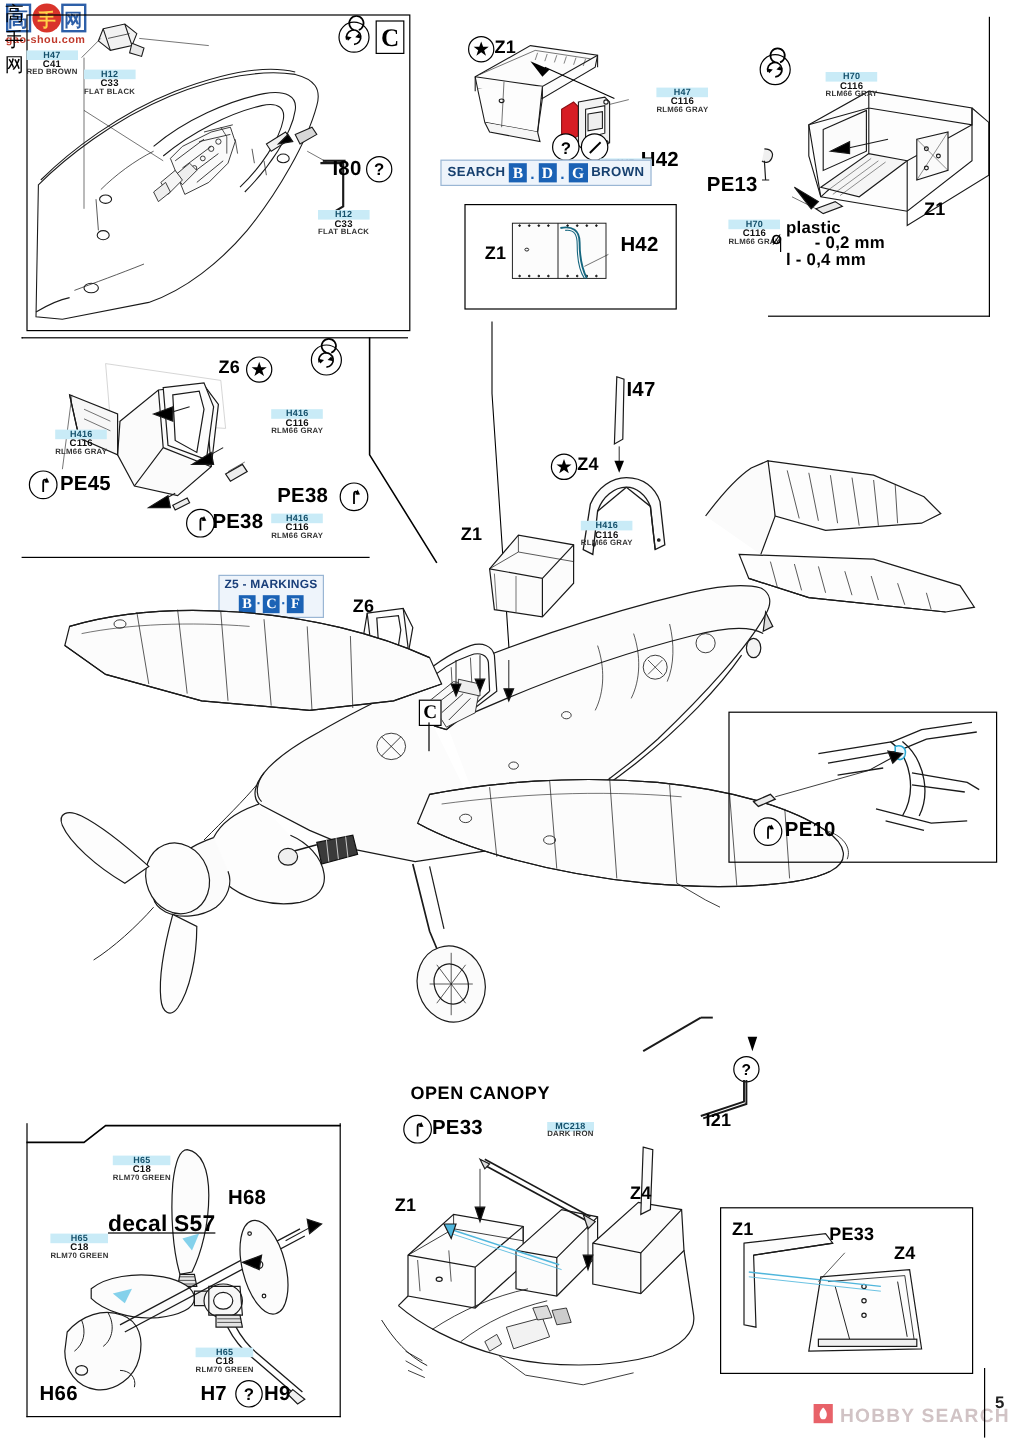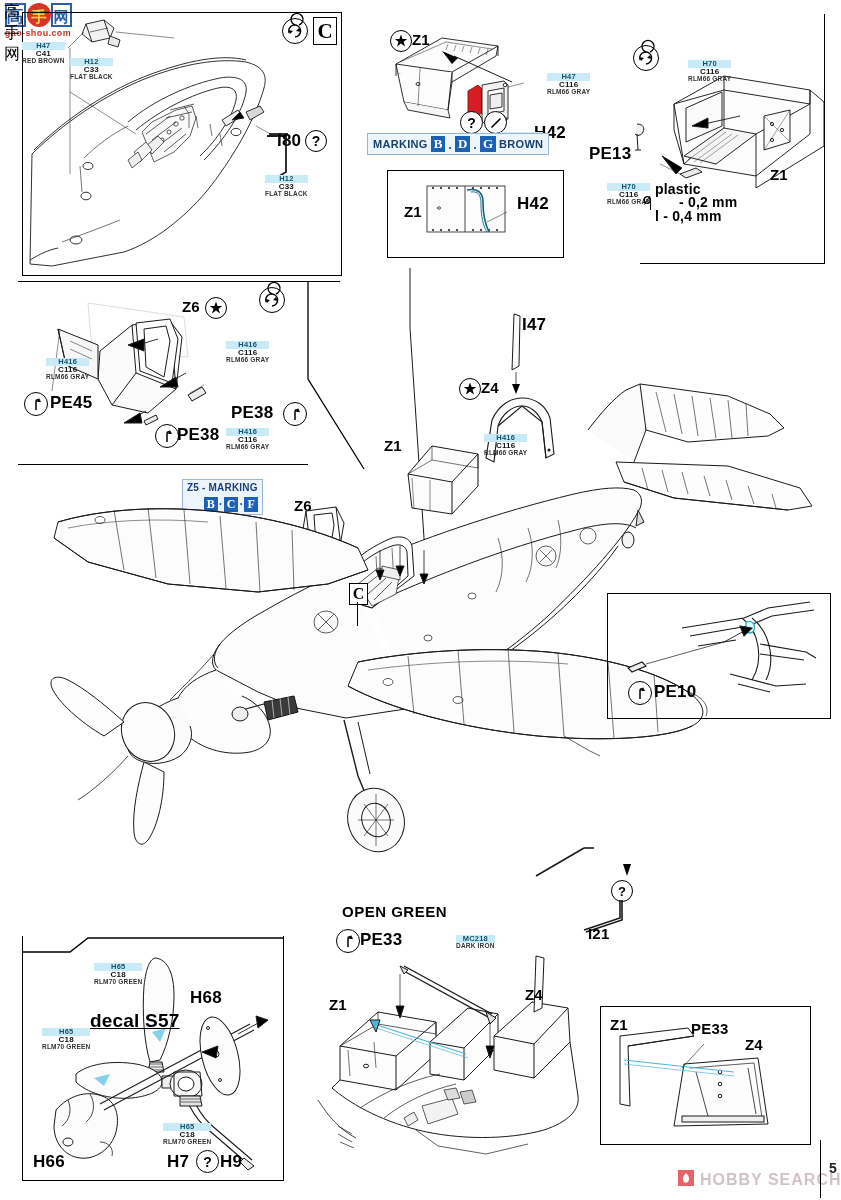--- a/index.html
+++ b/index.html
@@ -16,21 +16,21 @@
       padding:0 4px;font-weight:bold;letter-spacing:0.2px;}
   .paint .nm{display:block;font-size:6.5px;color:#333;font-weight:bold;letter-spacing:0.2px;}
   
   .circ{position:absolute;border:1.6px solid #000;border-radius:50%;
       display:flex;align-items:center;justify-content:center;font-weight:bold;background:#fff;}
   .sq{position:absolute;border:1.8px solid #000;display:flex;align-items:center;
       justify-content:center;font-weight:bold;font-family:"Liberation Serif", serif;background:#fff;}
   
   .mk{position:absolute;background:#eef4fb;border:1px solid #9ab6d4;padding:2px 4px;white-space:nowrap;}
   .mk .t{font-size:10px;font-weight:bold;color:#1a3f7a;letter-spacing:0.2px;}
-  .mk .codes{margin-top:1px;text-align:right;}
+  .mk .codes{margin-top:1px;text-align:center;}
   .mk .codes span.b{display:inline-block;background:#1b62b5;color:#fff;font-weight:bold;
       font-size:12px;padding:0 3px;font-family:"Liberation Serif", serif;}
   .mk .codes span.d{display:inline-block;color:#1b62b5;font-weight:bold;font-size:12px;padding:0 1px;}
   .mkline{position:absolute;background:#eef4fb;border:1px solid #9ab6d4;padding:2px 5px;
       display:flex;align-items:center;gap:3px;white-space:nowrap;}
   .mkline .w{font-size:11px;font-weight:bold;color:#17406f;letter-spacing:0.3px;}
   .mkline span.b{display:inline-block;background:#1b62b5;color:#fff;font-weight:bold;
       font-size:13px;padding:0 3px;font-family:"Liberation Serif", serif;}
   .mkline span.d{color:#1b62b5;font-weight:bold;font-size:13px;}
   .wm{position:absolute;opacity:.85;}
@@ -212,21 +212,21 @@
     <span class="nm" style="font-size:8px;color:#111;">C116</span>
     <span class="nm">RLM66 GRAY</span>
   </div>
   <div class="paint" style="left:500px;top:132px;">
     <span class="code2">H47</span>
     <span class="nm" style="font-size:8px;color:#111;">C41</span>
     <span class="nm">RED BROWN</span>
   </div>
 
   <div class="mkline" style="left:367px;top:133px;">
-    <span class="w">MARKING</span>
+    <span class="w">SEARCH</span>
     <span class="b">B</span>
     <span class="d">.</span>
     <span class="b">D</span>
     <span class="d">.</span>
     <span class="b">G</span>
     <span class="w">BROWN</span>
   </div>
 
   <div class="panel" style="left:387px;top:170px;width:175px;height:86px;"></div>
   <div class="lbl lbl-md" style="left:404px;top:203px;">Z1</div>
@@ -430,21 +430,21 @@
     <span class="nm" style="font-size:8px;color:#111;">C116</span>
     <span class="nm">RLM66 GRAY</span>
   </div>
   <div class="paint" style="left:226px;top:428px;">
     <span class="code2">H416</span>
     <span class="nm" style="font-size:8px;color:#111;">C116</span>
     <span class="nm">RLM66 GRAY</span>
   </div>
 
   <div class="mk" style="left:182px;top:479px;text-align:center;">
-    <div class="t">Z5 - MARKING</div>
+    <div class="t">Z5 - MARKINGS</div>
     <div class="codes">
       <span class="b">B</span><span class="d">·</span><span class="b">C</span><span class="d">·</span><span class="b">F</span>
     </div>
   </div>
   <div class="circ" style="left:206px;top:518px;width:20px;height:20px;font-size:13px;">?</div>
   <div class="circ" style="left:230px;top:518px;width:20px;height:20px;">
     <svg width="14" height="14" viewBox="0 0 14 14">
         <path d="M7,0.5 L8.6,5 L13.3,5 L9.5,7.8 L11,12.4 L7,9.6 L3,12.4 L4.5,7.8 L0.7,5 L5.4,5 Z" fill="#000"></path>
       </svg>
   </div>
@@ -769,21 +769,21 @@
     <span class="nm">RLM70 GREEN</span>
   </div>
 
   <div class="lbl" style="left:90px;top:1010px;font-size:19px;font-weight:bold;text-decoration:underline;">decal S57</div>
   <div class="lbl lbl-lg" style="left:190px;top:988px;">H68</div>
   <div class="lbl lbl-lg" style="left:33px;top:1152px;">H66</div>
   <div class="lbl lbl-lg" style="left:167px;top:1152px;">H7</div>
   <div class="circ" style="left:196px;top:1150px;width:21px;height:21px;font-size:14px;">?</div>
   <div class="lbl lbl-lg" style="left:220px;top:1152px;">H9</div>
 
-  <div class="lbl" style="left:342px;top:903px;font-size:15px;letter-spacing:0.5px;">OPEN GREEN</div>
+  <div class="lbl" style="left:342px;top:903px;font-size:15px;letter-spacing:0.5px;">OPEN CANOPY</div>
 
   <div class="circ" style="left:336px;top:929px;width:22px;height:22px;">
     <svg width="16" height="16" viewBox="0 0 16 16">
       <path d="M8,14 L8,6 C8,3 11,3 11,6" fill="none" stroke="#000" stroke-width="1.5"></path>
       <path d="M13,6 L11,2 L9,6 Z" fill="#000"></path>
     </svg>
   </div>
   <div class="lbl lbl-lg" style="left:360px;top:930px;">PE33</div>
 
   <div class="paint" style="left:428px;top:935px;padding-left:28px;">

